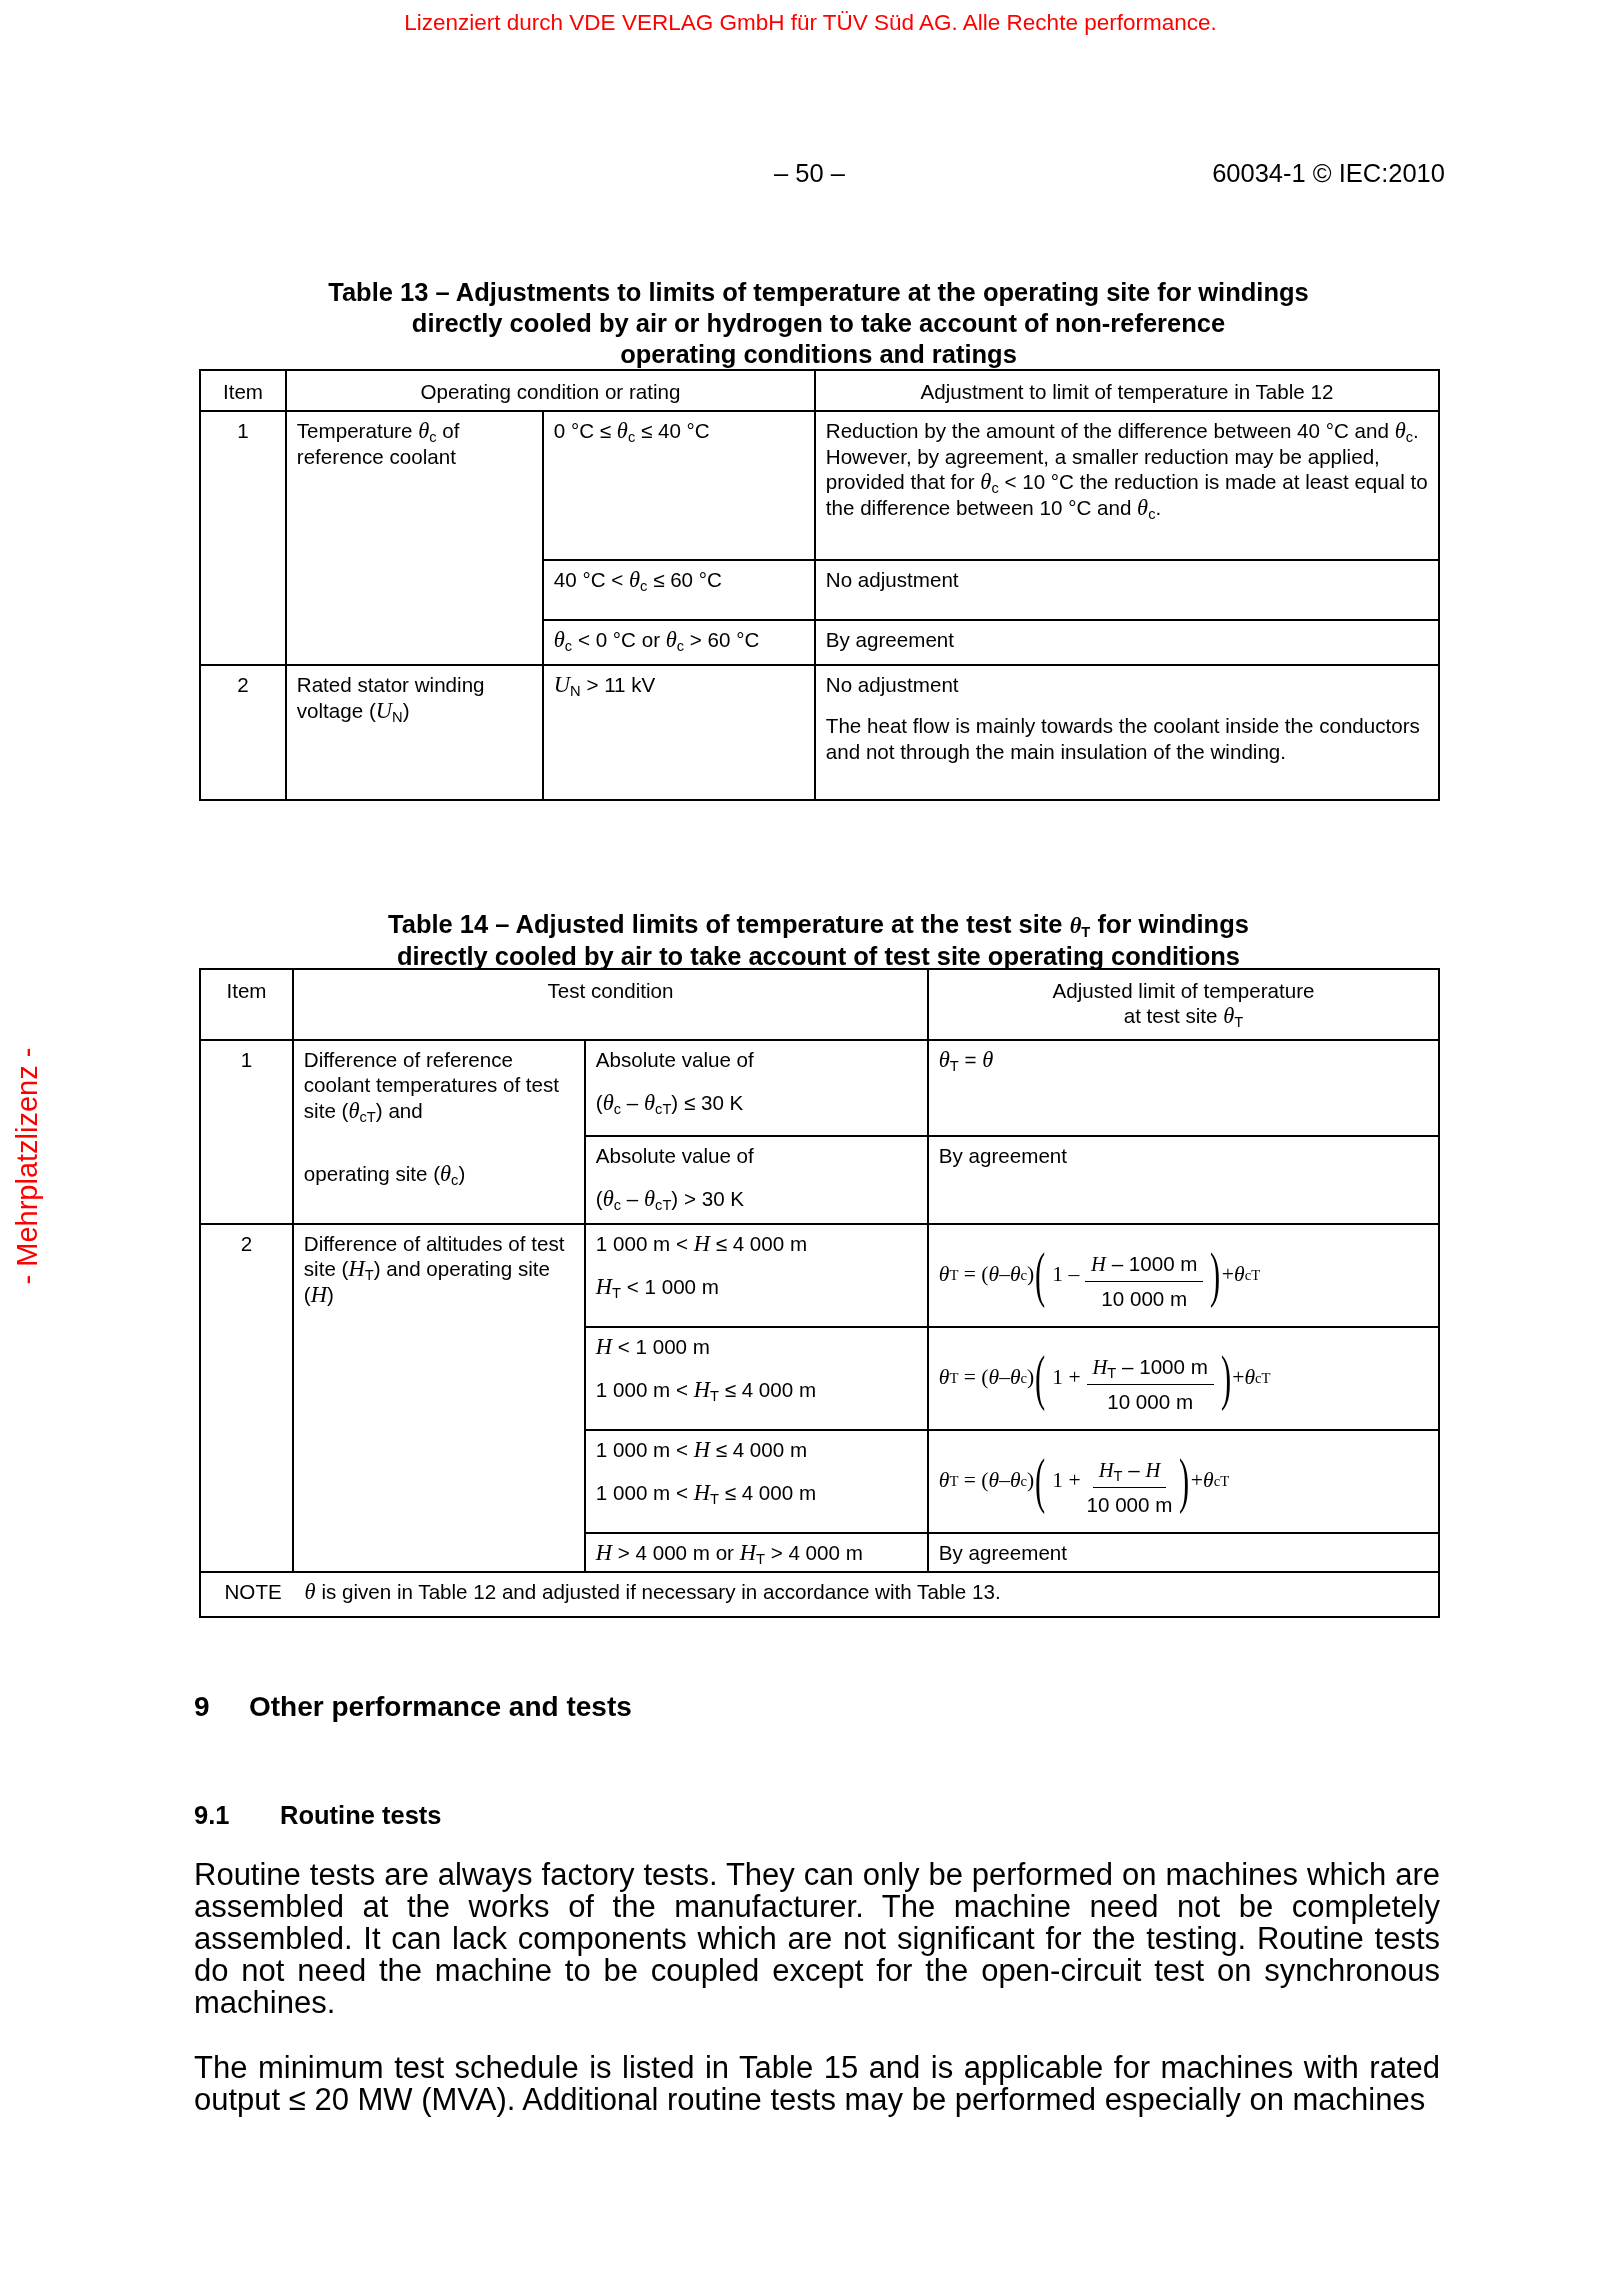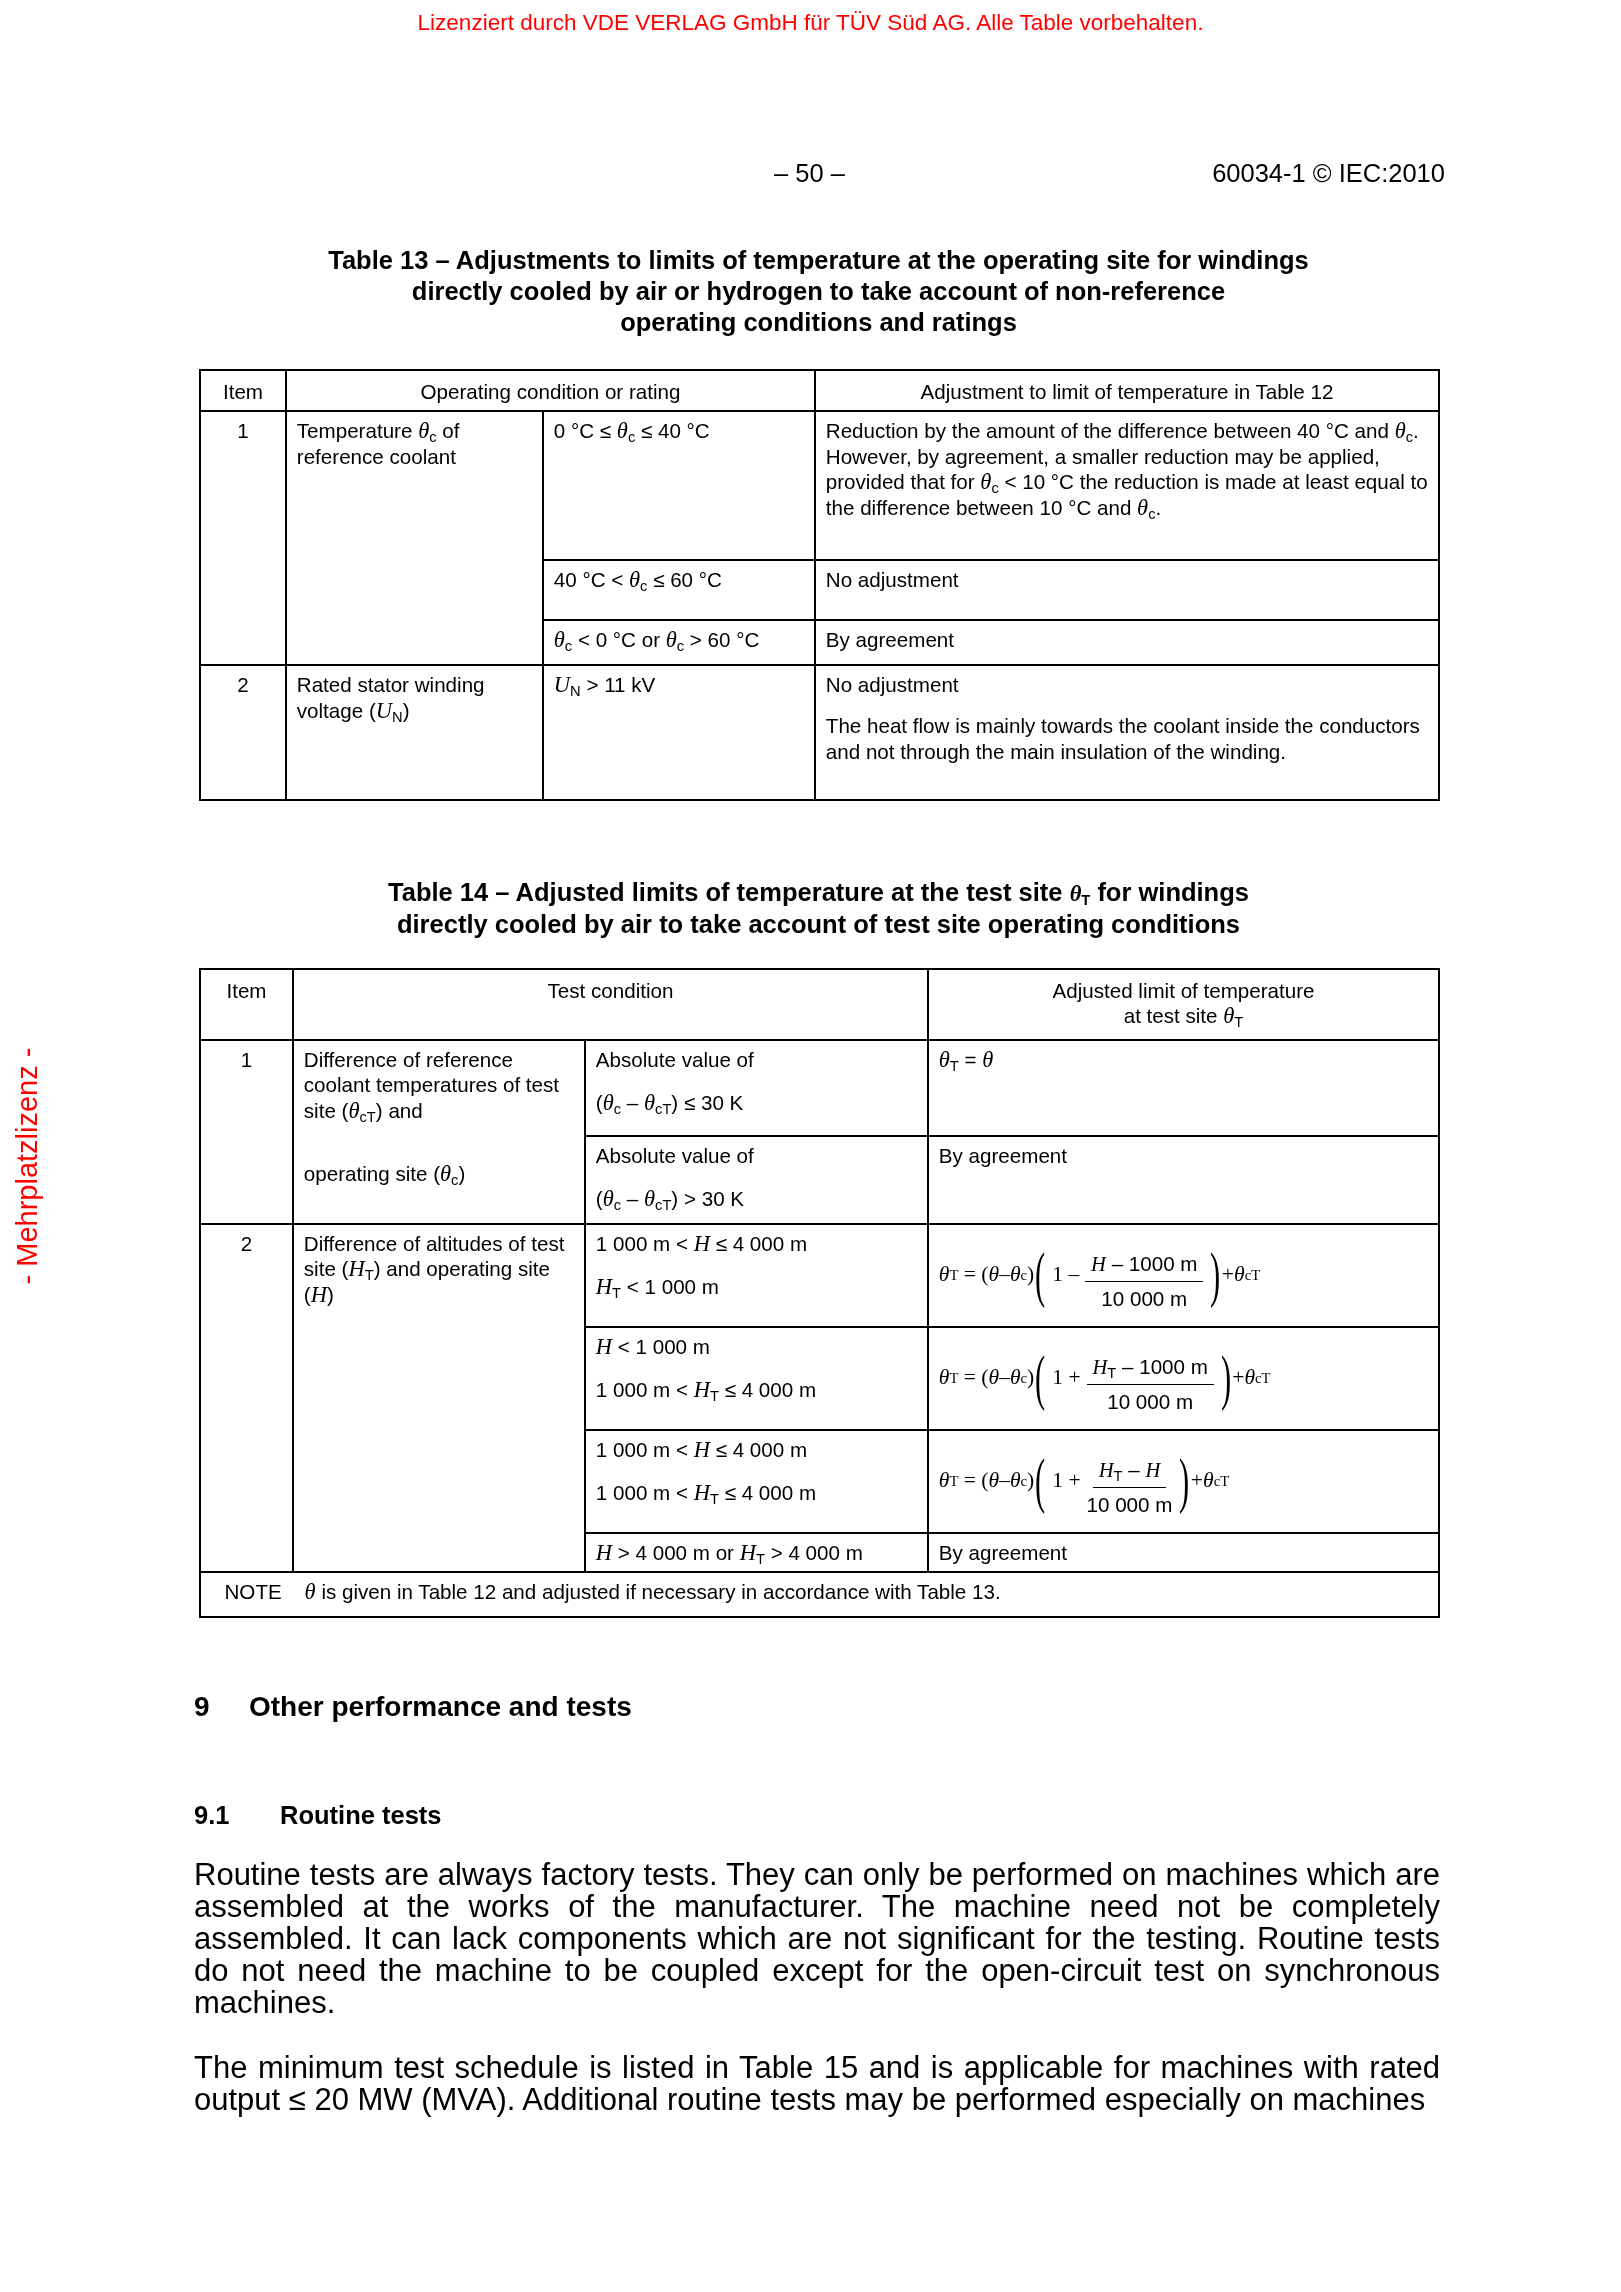--- a/index.html
+++ b/index.html
@@ -12,21 +12,21 @@
     color: #ff0000; font-size: 22.5px;
   }
   .watermark-side {
     position: absolute; left: 27.4px; top: 1166px; color: #ff0000; font-size: 29px;
     transform: translate(-50%, -50%) rotate(-90deg); white-space: nowrap;
   }
   .page-num { position: absolute; top: 159px; left: 774px; font-size: 25.5px; }
   .doc-ref { position: absolute; top: 159px; right: 176px; font-size: 25.5px; }
   .tbl-title {
     position: absolute; left: 196px; width: 1245px; text-align: center;
-    font-weight: bold; font-size: 25.5px; line-height: 31px;
+    font-weight: bold; font-size: 25.5px; line-height: 31px; margin-top: 32px;
   }
   .tbl-title div { white-space: nowrap; }
   table.doc {
     position: absolute; left: 199px; width: 1241px; border-collapse: collapse;
     font-size: 20.6px; line-height: 25.5px;
   }
   table.doc td, table.doc th {
     border: 2px solid #000; vertical-align: top; padding: 5.9px 9.8px; text-align: left;
   }
   table.doc th { font-weight: normal; text-align: center; vertical-align: top; padding-top: 7.8px; }
@@ -47,21 +47,21 @@
   .h2 { position: absolute; top: 1801px; left: 194px; font-size: 25.5px; font-weight: bold; }
   .h2 .num { display: inline-block; width: 86px; }
   .para {
     position: absolute; left: 194px; width: 1246px; font-size: 31px; line-height: 32px;
     text-align: justify; text-align-last: left;
   }
 </style>
 </head>
 <body>
 
-<div class="watermark-top">Lizenziert durch VDE VERLAG GmbH  für TÜV Süd AG. Alle Table vorbehalten.</div>
+<div class="watermark-top">Lizenziert durch VDE VERLAG GmbH  für TÜV Süd AG. Alle Rechte performance.</div>
 <div class="watermark-side">- Mehrplatzlizenz -</div>
 
 <div class="page-num">– 50 –</div>
 <div class="doc-ref">60034-1 © IEC:2010</div>
 
 <div class="tbl-title" style="top:245px;">
   <div>Table 13 – Adjustments to limits of temperature at the operating site for windings</div>
   <div>directly cooled by air or hydrogen to take account of non-reference</div>
   <div>operating conditions and ratings</div>
 </div>

